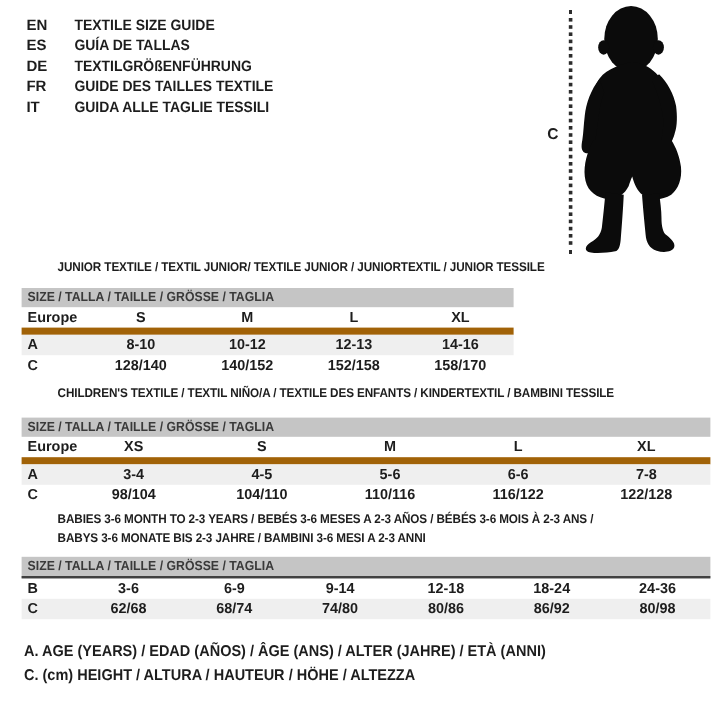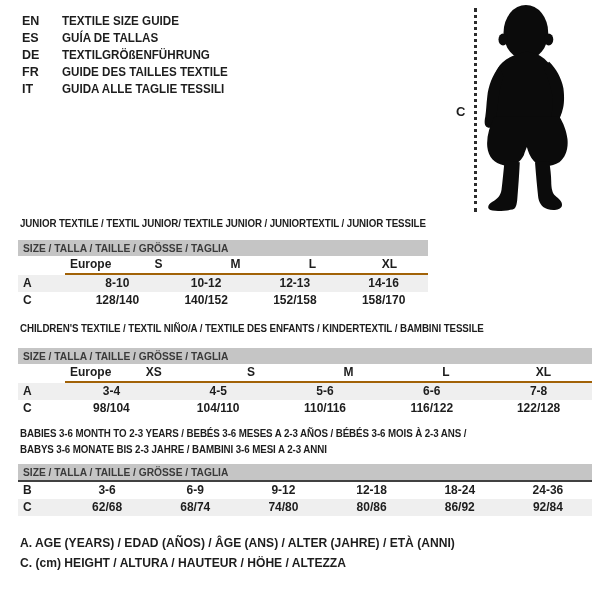--- a/index.html
+++ b/index.html
@@ -17,29 +17,29 @@
   .lang-row{display:flex;height:17px;line-height:17px;font-size:12.5px;font-weight:700;}
   .lang-code{width:40px;}
   .lang-label{white-space:nowrap;}
 
   
   #measure-line{left:474px;top:8px;height:204px;width:0;border-left:3px dotted #2c2c2c;}
   #measure-label{left:456px;top:104px;font-size:13px;font-weight:700;}
   #baby-figure{left:484px;top:3px;}
 
   
-  .tbl-title{font-size:10.5px;font-weight:700;line-height:15.5px;letter-spacing:-0.1px;}
+  .tbl-title{font-size:10.5px;font-weight:700;line-height:15.5px;letter-spacing:-0.1px;margin-left:28px;}
   .size-table{position:absolute;}
   .sizebar{
     height:16px;line-height:16px;background:var(--barbg);
     font-size:11px;font-weight:700;color:#3a3a3a;padding-left:5px;text-decoration:underline;
   }
   .sizebar.ruled{border-bottom:2px solid #414141;}
   .trow{display:flex;height:17px;line-height:17px;font-size:12px;font-weight:700;}
-  .trow.region{border-bottom:2px solid #a16207;margin-left:47px;}
+  .trow.region{border-bottom:6px solid #a16207;}
   .trow.shaded{background:var(--shadebg);}
   .tlabel{width:var(--labelw);padding-left:5px;box-sizing:border-box;}
   .tcell{flex:1;text-align:center;}
 
   
   #legend{left:20px;top:533px;}
   .legend-line{height:20px;line-height:20px;font-size:13px;font-weight:700;}
 </style>
 </head>
 <body style="--barbg: #c5c5c5; --shadebg: #efefef;">
@@ -143,32 +143,32 @@
 <div class="abs" style="left:20px;top:426px;">
     <div class="tbl-title"><span class="cond">BABIES 3-6 MONTH TO 2-3 YEARS / BEBÉS 3-6 MESES A 2-3 AÑOS / BÉBÉS 3-6 MOIS À 2-3 ANS /</span></div>
     <div class="tbl-title"><span class="cond">BABYS 3-6 MONATE BIS 2-3 JAHRE / BAMBINI 3-6 MESI A 2-3 ANNI</span></div>
   </div>
 <div class="size-table" style="left:18px;top:464px;width:574px;--labelw:45px;">
     <div class="sizebar ruled"><span class="cond">SIZE / TALLA / TAILLE / GRÖSSE / TAGLIA</span></div>
     <div class="trow ">
       <div class="tlabel">B</div>
       <div class="tcell">3-6</div>
       <div class="tcell">6-9</div>
-      <div class="tcell">9-12</div>
+      <div class="tcell">9-14</div>
       <div class="tcell">12-18</div>
       <div class="tcell">18-24</div>
       <div class="tcell">24-36</div>
     </div>
     <div class="trow shaded">
       <div class="tlabel">C</div>
       <div class="tcell">62/68</div>
       <div class="tcell">68/74</div>
       <div class="tcell">74/80</div>
       <div class="tcell">80/86</div>
       <div class="tcell">86/92</div>
-      <div class="tcell">92/84</div>
+      <div class="tcell">80/98</div>
     </div>
   </div>
 
 <div class="abs" id="legend">
   <div class="legend-line"><span class="cond">A. AGE (YEARS) / EDAD (AÑOS) / ÂGE (ANS) / ALTER (JAHRE) / ETÀ (ANNI)</span></div>
   <div class="legend-line"><span class="cond">C. (cm) HEIGHT / ALTURA / HAUTEUR / HÖHE / ALTEZZA</span></div>
 </div>
 
 </body></html>

